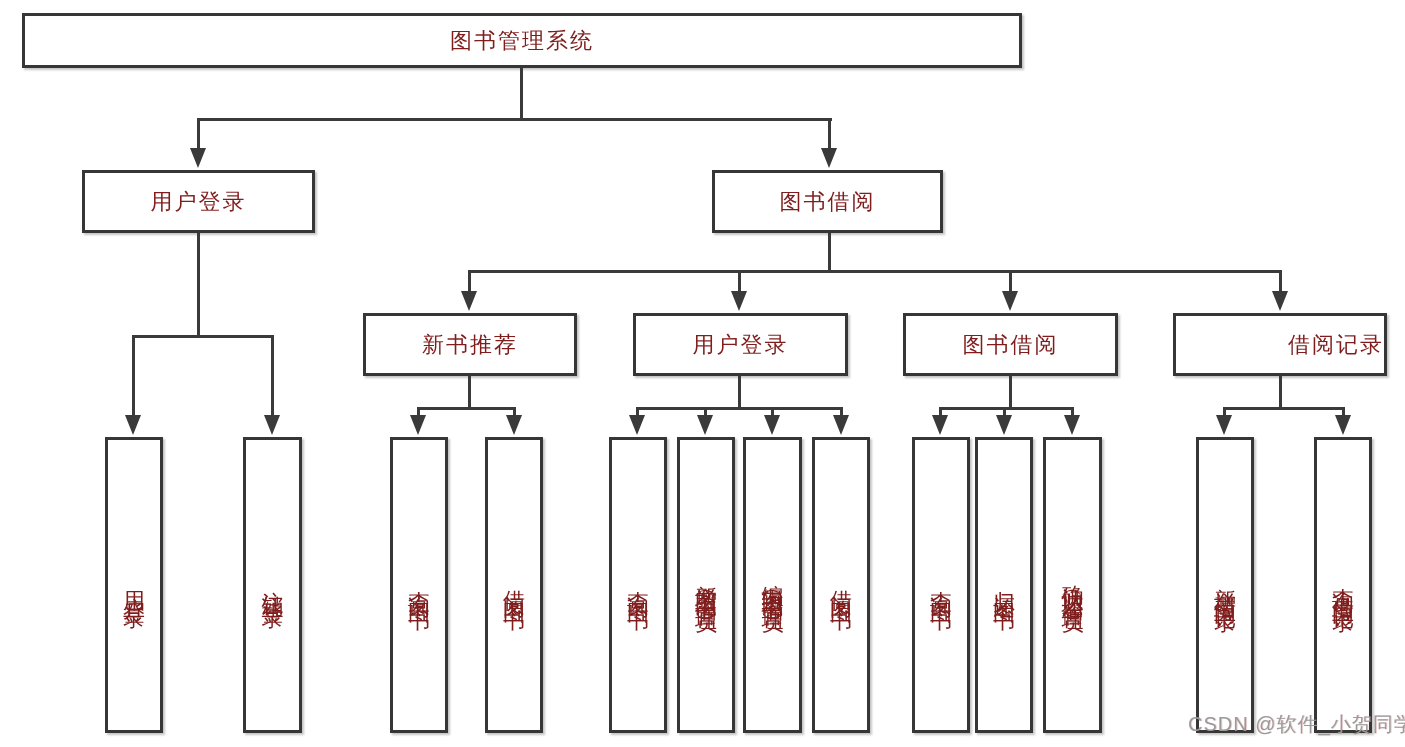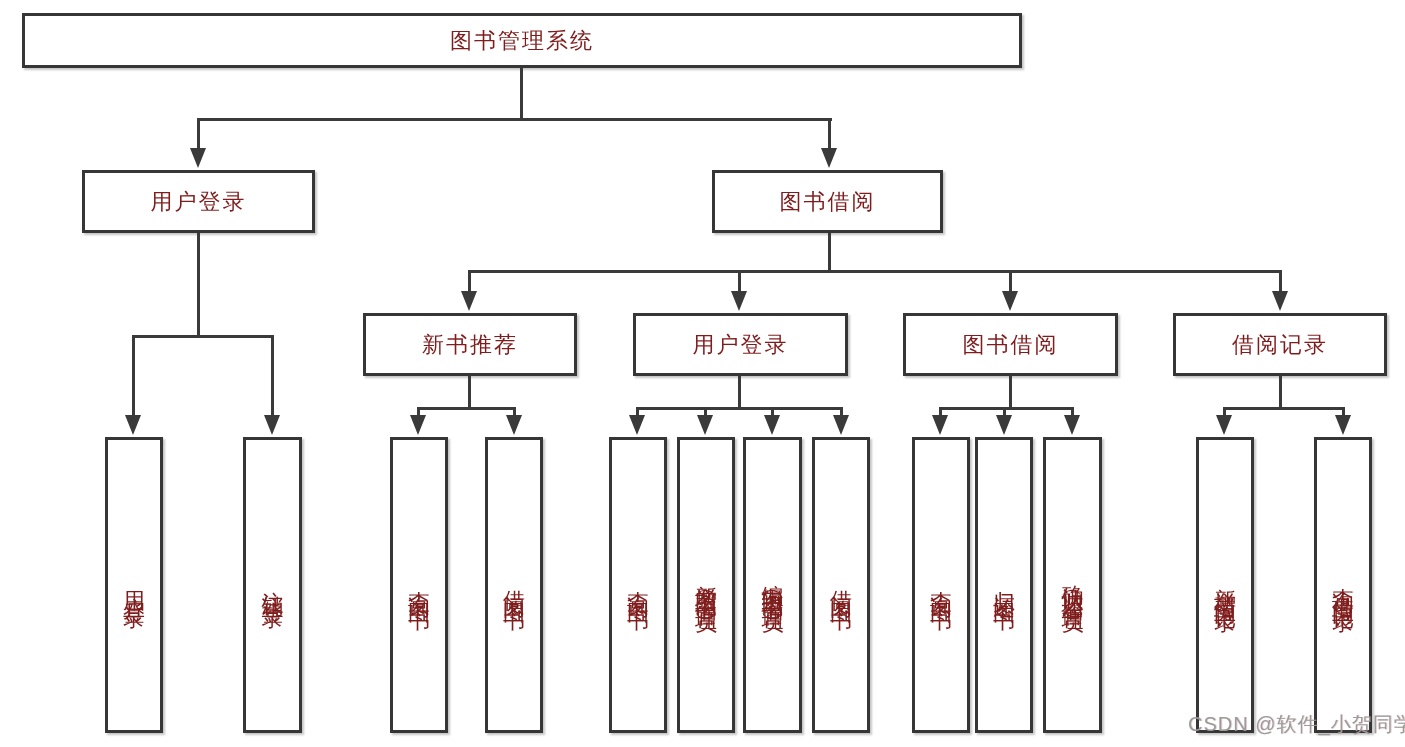--- a/index.html
+++ b/index.html
@@ -90,21 +90,21 @@
   </div>
 
   <div class="node" style="left:633px; top:313px; width:215px; height:63px;">
     <span class="lbl">用户登录</span>
   </div>
 
   <div class="node" style="left:903px; top:313px; width:215px; height:63px;">
     <span class="lbl">图书借阅</span>
   </div>
 
-  <div class="node" style="left:1173px; top:313px; width:214px; height:63px;">
+  <div class="node" style="left:1173px; top:313px; width:214px; height:63px;justify-content:flex-end;">
     <span class="lbl">借阅记录</span>
   </div>
 
   <div class="node leaf" style="left:105px; top:437px; width:58px; height:296px;">
     <span class="lbl">用户登录</span>
   </div>
 
   <div class="node leaf" style="left:243px; top:437px; width:59px; height:296px;">
     <span class="lbl">注销登录</span>
   </div>

